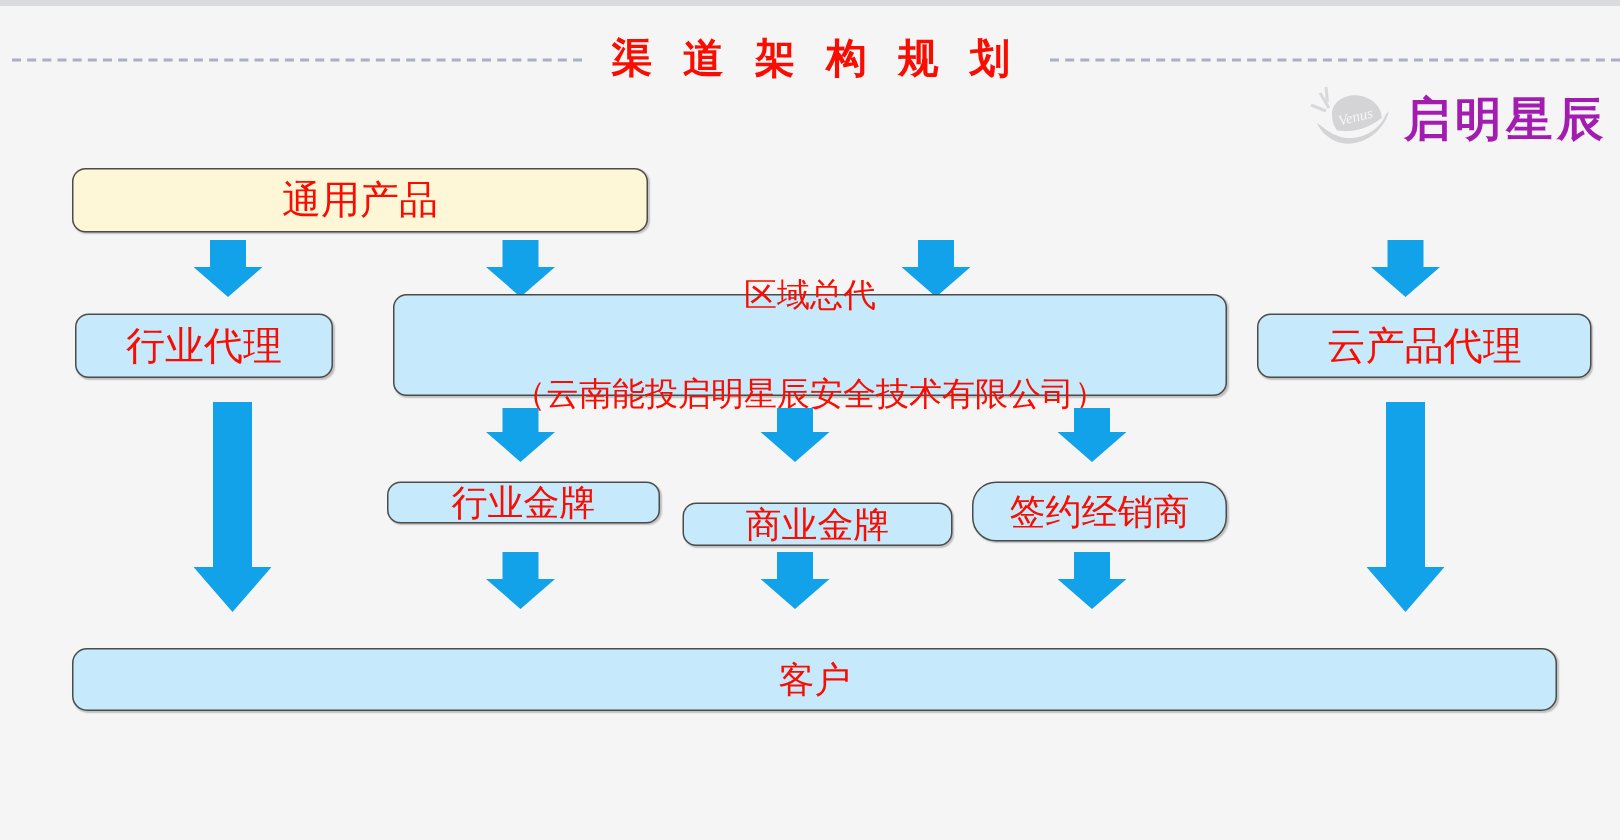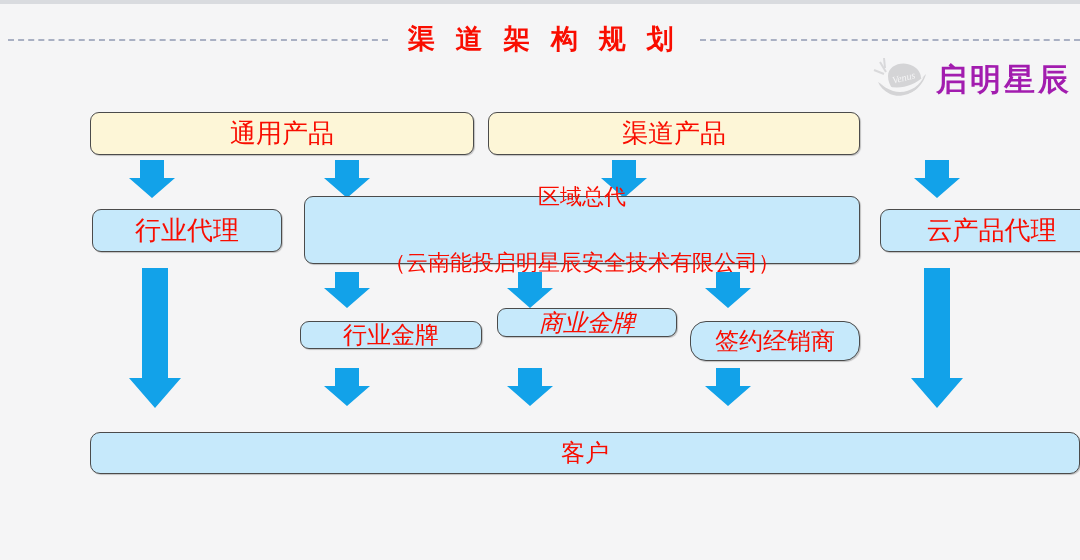--- a/index.html
+++ b/index.html
@@ -27,21 +27,20 @@
     font-size:31px; color:#a21caf; letter-spacing:3px; line-height:1;
   }
 
   
   .box {
     position:absolute; box-sizing:border-box;
     border:1.5px solid var(--bd); border-radius:9px;
     display:flex; flex-direction:column; align-items:center; justify-content:center;
     color:var(--red); text-align:left;
     box-shadow:1px 1px 1px rgba(0,0,0,.22);
-    margin-left:42px;
   }
   .yellow { background:var(--yellow); }
   .blue   { background:var(--ltblue); }
   .fs26 { font-size:26px; }
   .fs24 { font-size:24px; }
   .fs22 { font-size:22px; line-height:1.35; }
 
   .arrow { position:absolute; }
 </style>
 </head>
@@ -68,40 +67,39 @@
         <path d="M18 22 C18 11 33 6 43 12 C54 18 54 32 42 38 C30 44 18 35 18 22 Z" fill="#d4d4d6"></path>
         <path d="M8 28 C22 38 42 36 56 20 C52 36 34 46 20 40 C14 37 10 33 8 28 Z" fill="#d4d4d6"></path>
         <path d="M10 29 C24 37 42 34 54 22 C50 33 36 41 23 37 C17 35 13 32 10 29 Z" fill="#f5f5f6"></path>
         <text x="22" y="28" transform="rotate(-14 30 24)" fill="#f5f5f6" font-family="Liberation Serif, serif" font-style="italic" font-size="10">Venus</text>
       </svg>
     </span>
     <span class="logo-text">启明星辰</span>
   </div>
 
   <div class="box yellow fs26" style="left:48px;  top:112px; width:384px; height:43px;">通用产品</div>
-  <div class="box yellow fs26" style="left:446px; top:112px; width:372px; height:43px;">渠道产品</div>
 
   <span class="arrow" style="left:129px; top:160px;">
     <svg width="46" height="38" viewBox="0 0 46 38">
         <polygon points="11,0 35,0 35,18 46,18 23,38 0,18 11,18" fill="#12a2e9"></polygon>
       </svg></span>
   <span class="arrow" style="left:324px; top:160px;">
     <svg width="46" height="38" viewBox="0 0 46 38">
         <polygon points="11,0 35,0 35,18 46,18 23,38 0,18 11,18" fill="#12a2e9"></polygon>
       </svg></span>
   <span class="arrow" style="left:601px; top:160px;">
     <svg width="46" height="38" viewBox="0 0 46 38">
         <polygon points="11,0 35,0 35,18 46,18 23,38 0,18 11,18" fill="#12a2e9"></polygon>
       </svg></span>
   <span class="arrow" style="left:914px; top:160px;">
     <svg width="46" height="38" viewBox="0 0 46 38">
         <polygon points="11,0 35,0 35,18 46,18 23,38 0,18 11,18" fill="#12a2e9"></polygon>
       </svg></span>
 
-  <div class="box blue fs26" style="left:50px; top:209px; width:190px; height:43px;">行业代理</div>
+  <div class="box blue fs26" style="left:50px; top:209px; width:172px; height:43px;">行业代理</div>
 
   <div class="box blue fs22" style="left:262px; top:196px; width:556px; height:68px;gap:36px;">
     <div>区域总代</div>
     <div>（云南能投启明星辰安全技术有限公司）</div>
   </div>
 
   <div class="box blue fs26" style="left:838px; top:209px; width:223px; height:43px;">云产品代理</div>
 
   <span class="arrow" style="left:129px; top:268px;">
     <svg width="52" height="140" viewBox="0 0 52 140">
@@ -119,21 +117,21 @@
   <span class="arrow" style="left:507px; top:272px;">
     <svg width="46" height="36" viewBox="0 0 46 36">
         <polygon points="11,0 35,0 35,16 46,16 23,36 0,16 11,16" fill="#12a2e9"></polygon>
       </svg></span>
   <span class="arrow" style="left:705px; top:272px;">
     <svg width="46" height="36" viewBox="0 0 46 36">
         <polygon points="11,0 35,0 35,16 46,16 23,36 0,16 11,16" fill="#12a2e9"></polygon>
       </svg></span>
 
   <div class="box blue fs24" style="left:258px; top:321px; width:182px; height:28px;">行业金牌</div>
-  <div class="box blue fs24" style="left:455px; top:308px; width:180px; height:29px;font-style:italic;">商业金牌</div>
+  <div class="box blue fs24" style="left:455px; top:335px; width:180px; height:29px;">商业金牌</div>
   <div class="box blue fs24" style="left:648px; top:321px; width:170px; height:40px;border-radius:16px;">签约经销商</div>
 
   <span class="arrow" style="left:324px; top:368px;">
     <svg width="46" height="38" viewBox="0 0 46 38">
         <polygon points="11,0 35,0 35,18 46,18 23,38 0,18 11,18" fill="#12a2e9"></polygon>
       </svg></span>
   <span class="arrow" style="left:507px; top:368px;">
     <svg width="46" height="38" viewBox="0 0 46 38">
         <polygon points="11,0 35,0 35,18 46,18 23,38 0,18 11,18" fill="#12a2e9"></polygon>
       </svg></span>

